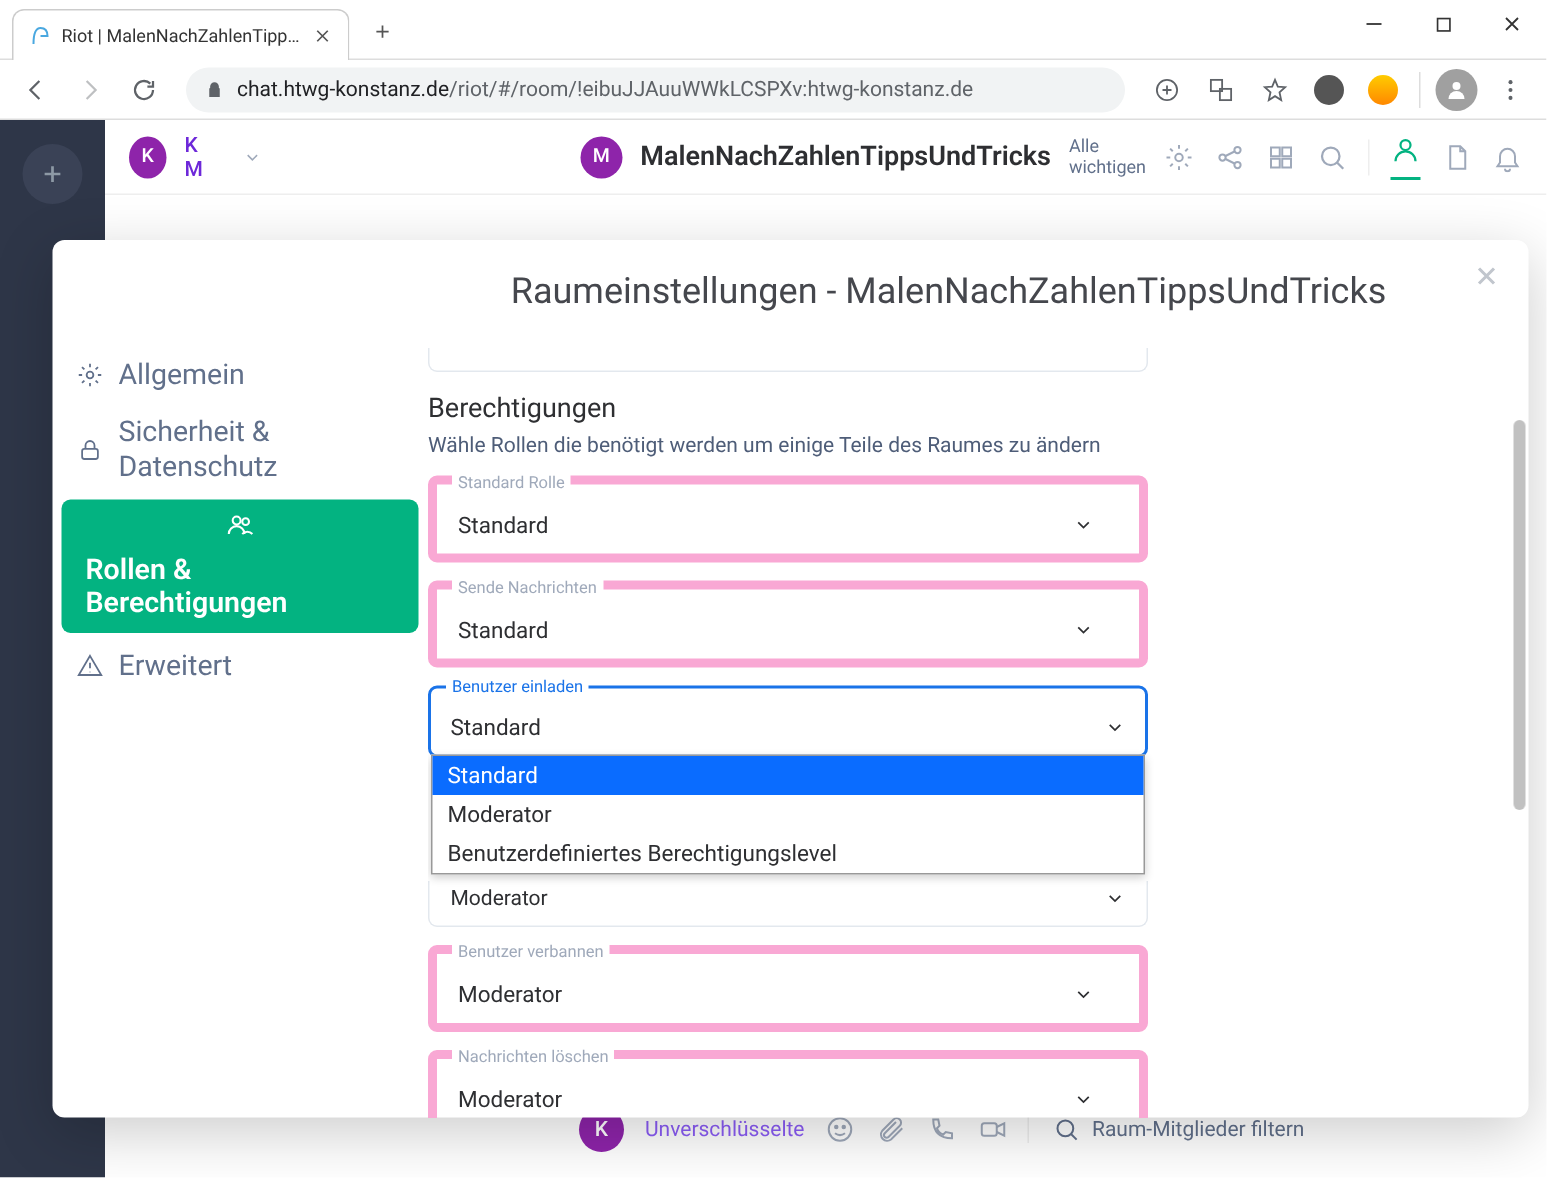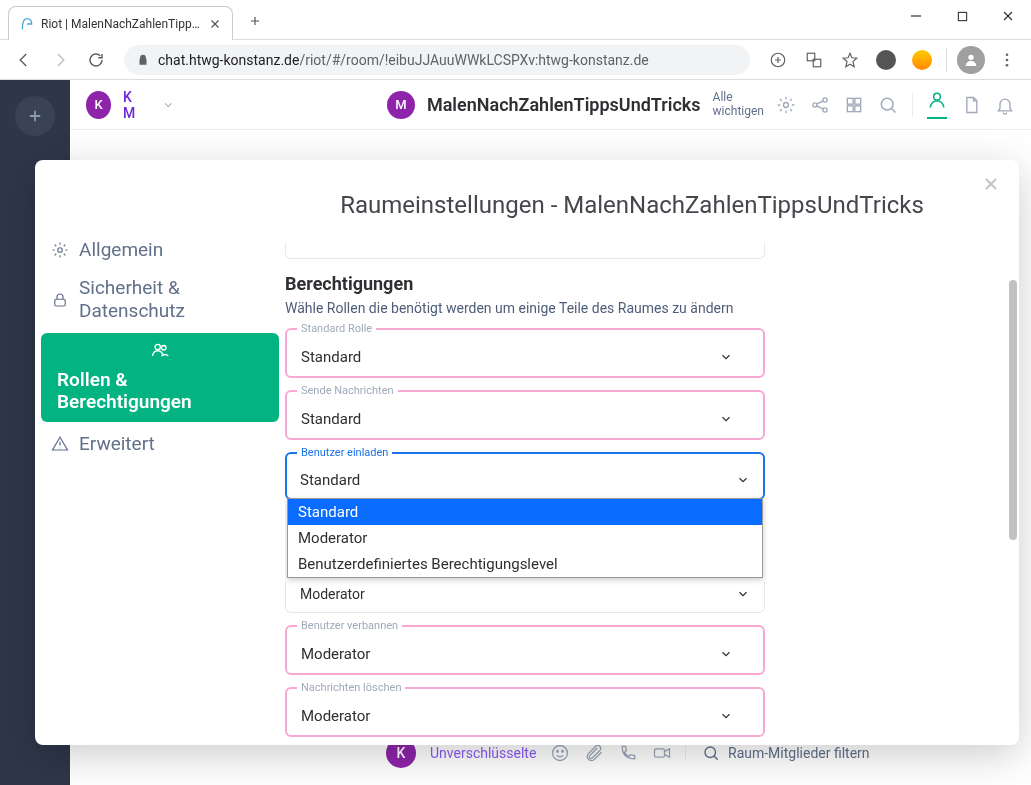--- a/index.html
+++ b/index.html
@@ -215,38 +215,38 @@
     flex:1;
     padding: 16px 40px 20px 0;
     overflow-y:auto;
     position:relative;
   }
   .modal-title {
     text-align:center;
     font-size:24px;
     font-weight:400;
     color:#45474d;
-    margin: 15px 0 24px 0;
+    margin: 4px 0 24px 0;
   }
   .section-title {
-    font-size:18px; font-weight:700; color:#2e2f32;
+    font-size:18px; font-weight:400; color:#2e2f32;
     margin: 14px 0 6px 0;
   }
   .section-desc { font-size:14px; color:#4e5d78; margin-bottom:12px; }
   .prev-box {
     height:16px;
     border:1px solid #e3e8ee;
     border-top:none;
     border-radius:0 0 6px 6px;
     margin-bottom:10px;
   }
 
   .perm-select {
     position:relative;
-    border:2px solid #f9a8d4;
+    border:6px solid #f9a8d4;
     border-radius:6px;
     padding: 18px 30px 10px 14px;
     margin-bottom:12px;
   }
   .perm-select.focused {
     border-color:#1a73e8;
     border-width:2px;
     padding: 17px 13px 9px 13px;
   }
   .perm-label {

